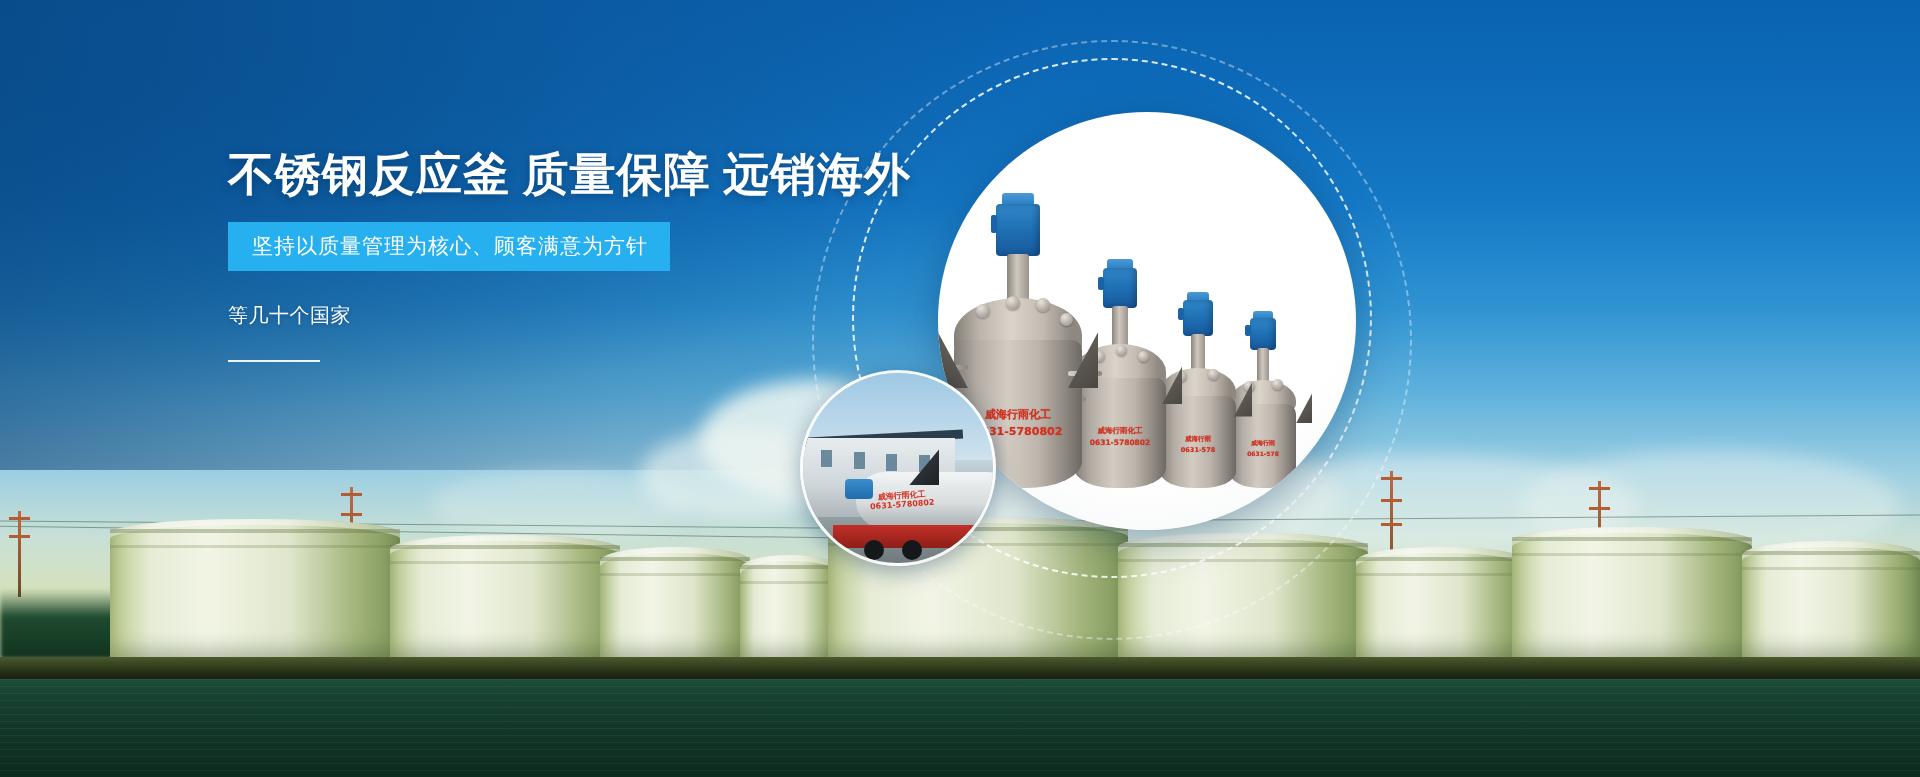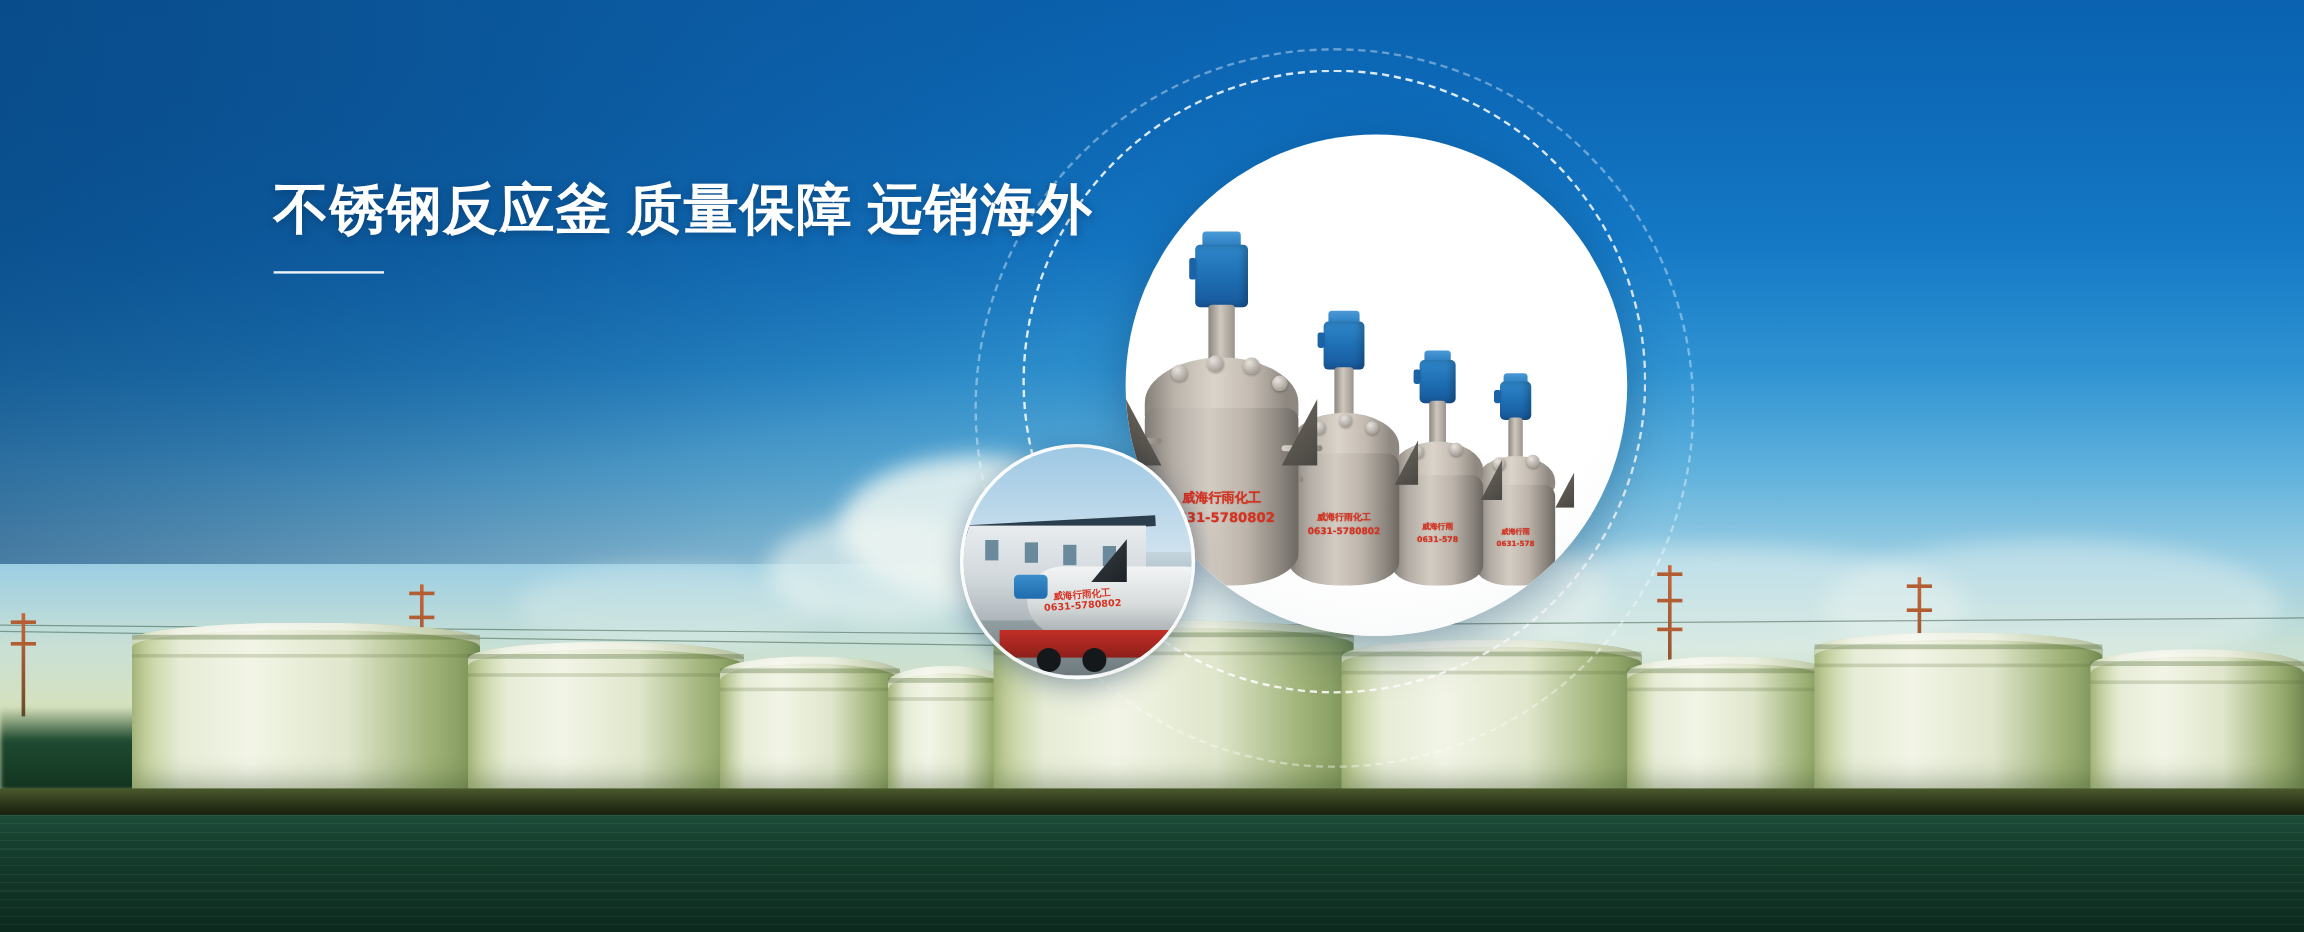--- a/index.html
+++ b/index.html
@@ -351,18 +351,20 @@
     <div class="fac-wheel" style="left:32%;"></div>
     <div class="fac-wheel" style="left:52%;"></div>
     <div class="fac-wm">
       <div>威海行雨化工</div>
       <div>0631-5780802</div>
     </div>
   </div>
 
   <div class="copy">
     <div class="headline">不锈钢反应釜 质量保障 远销海外</div>
+    <div class="subbar">坚持以质量管理为核心、顾客满意为方针</div>
     <div class="bodytext">
+      <div>等几十个国家</div>
     </div>
     <div class="rule"></div>
   </div>
 
 </div>
 
 </body></html>

